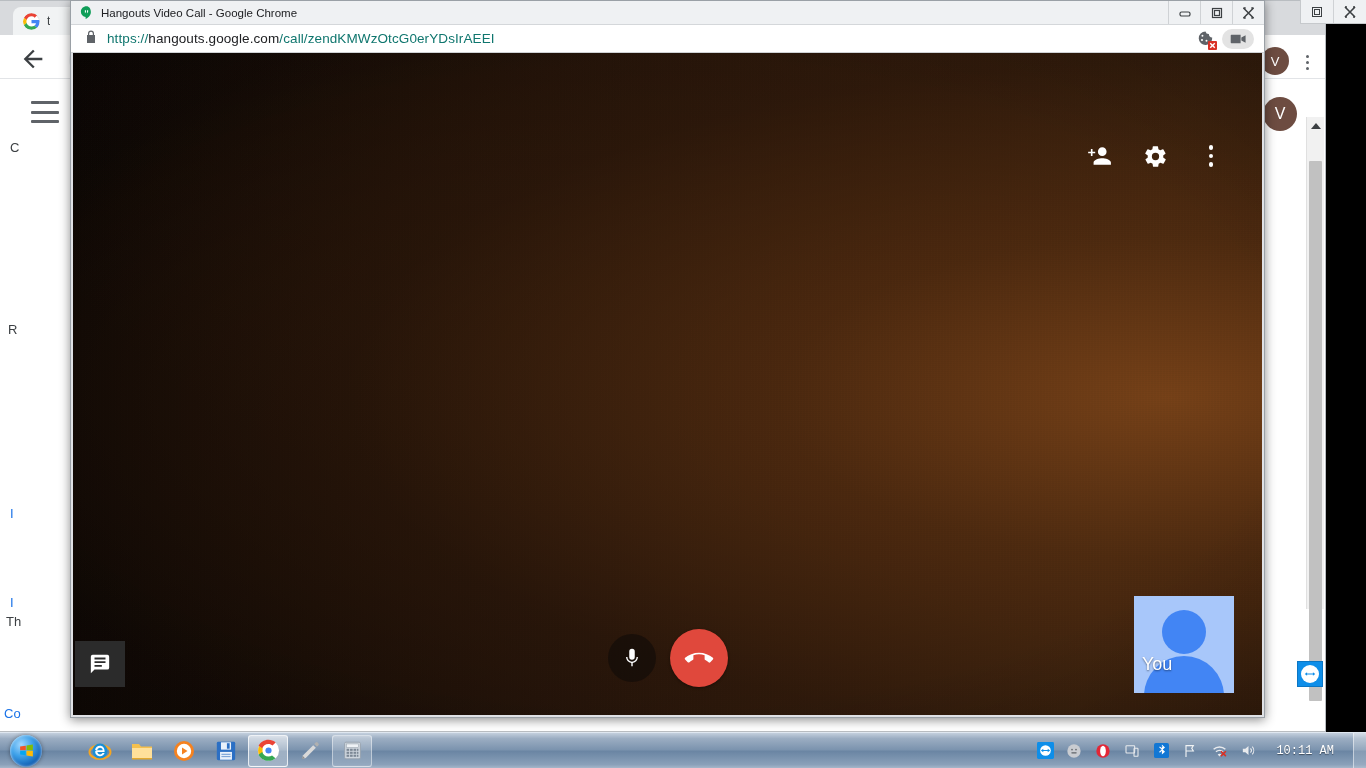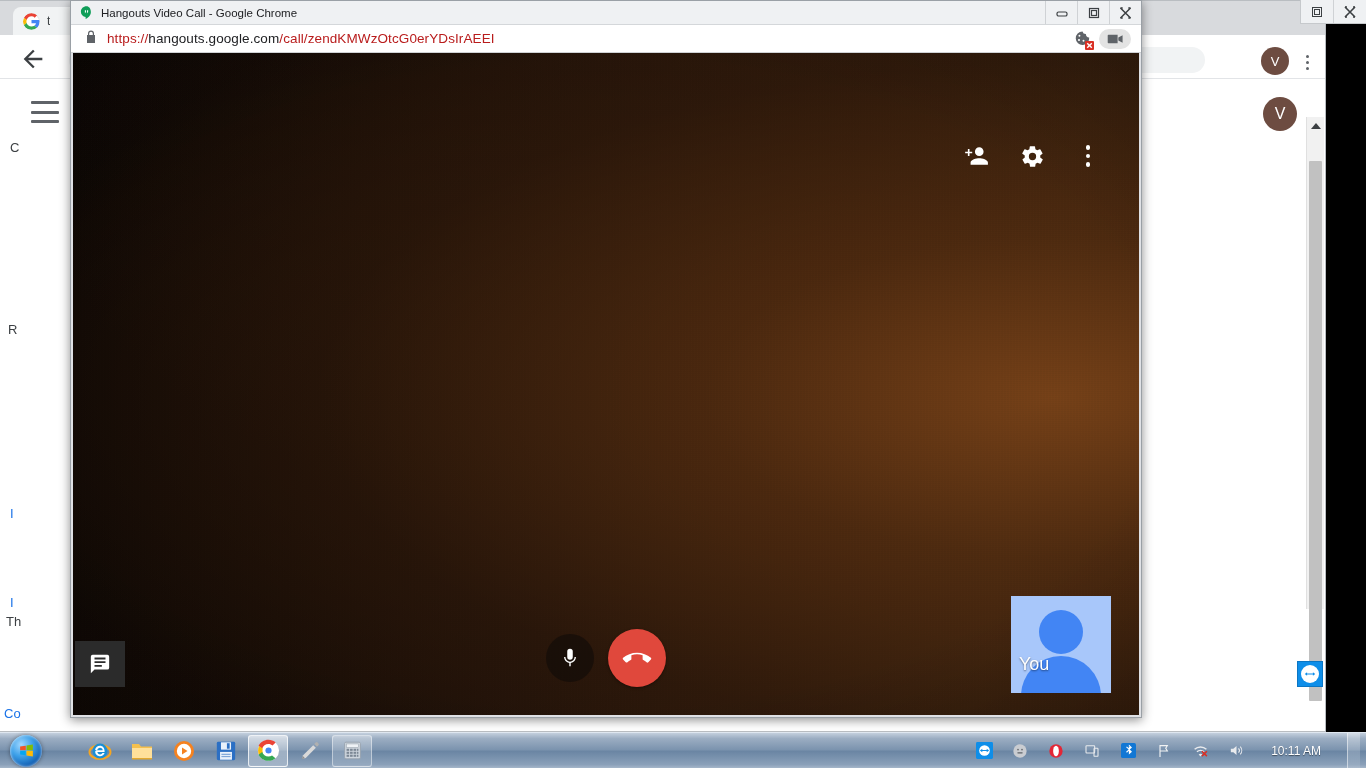--- a/index.html
+++ b/index.html
@@ -63,21 +63,21 @@
   }
   .sysbtn{
     flex:1;display:flex;align-items:center;justify-content:center;
     border-left:1px solid #cfd2d5;box-sizing:border-box;background:#eff1f3;
   }
   .sysbtn:first-child{border-left:none;}
   .sysbtn svg{display:block;}
 
   
   #chromeWin{
-    position:absolute;left:70px;top:0;width:1072px;height:718px;
+    position:absolute;left:70px;top:0;width:1195px;height:718px;
     background:#dfe1e5;border:1px solid #9aa0a6;box-sizing:border-box;
     box-shadow:0 2px 10px rgba(0,0,0,.45);
   }
   .titlebar{
     position:absolute;left:0;top:0;width:100%;height:24px;background:#eff1f3;
     display:flex;align-items:center;box-sizing:border-box;border-bottom:1px solid #d4d7da;
   }
   .hangouts-icon{width:15px;height:15px;margin-left:8px;flex:none;}
   .win-title{font-size:11.5px;color:#202124;margin-left:7px;white-space:nowrap;}
   .win-ctrls{margin-left:auto;display:flex;height:100%;}
@@ -87,21 +87,21 @@
   }
 
   .omnibar{
     position:absolute;left:0;top:24px;width:100%;height:28px;background:#fff;
     display:flex;align-items:center;box-sizing:border-box;border-bottom:1px solid #cfd2d5;
   }
   .lock{margin-left:14px;flex:none;}
   .url{
     margin-left:10px;font-size:13.5px;color:#202124;white-space:nowrap;overflow:hidden;letter-spacing:.1px;
   }
-  .url .dim{color:#b91c1c;}
+  .url .dim{color:#0f766e;}
   .omni-right{margin-left:auto;display:flex;align-items:center;gap:6px;padding-right:10px;}
   .cookie-blocked{position:relative;width:20px;height:20px;}
   .cookie-blocked .badge{
     position:absolute;right:-1px;bottom:-1px;width:9px;height:9px;background:#d93025;
     display:flex;align-items:center;justify-content:center;border-radius:1px;
   }
   .cam-pill{width:32px;height:20px;border-radius:10px;background:#e3e3e3;display:flex;align-items:center;justify-content:center;}
 
   
   .viewport{
@@ -192,21 +192,21 @@
     width:40px;height:32px;display:flex;align-items:center;justify-content:center;cursor:pointer;border-radius:3px;box-sizing:border-box;
   }
   .task.active{
     background:linear-gradient(180deg,rgba(255,255,255,.55),rgba(255,255,255,.18));
     border:1px solid rgba(255,255,255,.75);
   }
   .task.pinned{
     background:linear-gradient(180deg,rgba(255,255,255,.30),rgba(255,255,255,.08));
     border:1px solid rgba(255,255,255,.45);
   }
-  .tray{margin-left:auto;display:flex;align-items:center;gap:18px;padding-right:6px;height:100%;}
+  .tray{margin-left:auto;display:flex;align-items:center;gap:11px;height:100%;font-family:Liberation Mono, monospace;}
   .tray-icon{width:18px;height:18px;display:flex;align-items:center;justify-content:center;cursor:pointer;}
   .clock{font-size:12px;color:#fff;margin:0 8px;text-shadow:0 1px 1px rgba(0,0,0,.45);white-space:nowrap;cursor:pointer;}
   .showdesk{width:12px;height:100%;background:linear-gradient(180deg,rgba(255,255,255,.3),rgba(255,255,255,.08));border-left:1px solid rgba(255,255,255,.5);cursor:pointer;}
 </style>
 </head>
 <body>
 
 <div id="desktop">
 
   <div class="bg-window" id="bgWinA">

